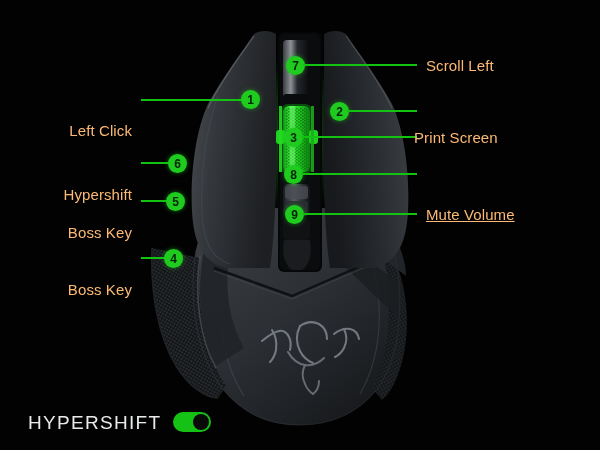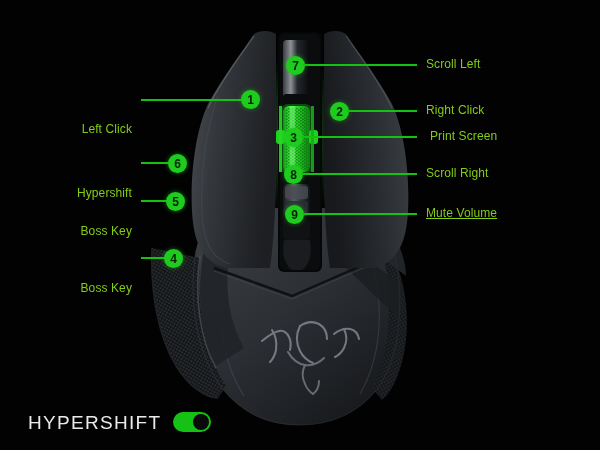--- a/index.html
+++ b/index.html
@@ -24,22 +24,22 @@
   .mouse-art {
     position: absolute;
     left: 0; top: 0;
     width: 600px; height: 450px;
     pointer-events: none;
   }
 
   
   .callout {
     position: absolute;
-    color: #84cc16;
-    font-size: 12px;
+    color: #fdba74;
+    font-size: 15px;
     letter-spacing: .1px;
     white-space: nowrap;
     line-height: 1;
   }
   .callout.left  { text-align: right; margin-top: 31px; }
   .callout.right { text-align: left; }
 
   
   .leader {
     position: absolute;
@@ -277,29 +277,27 @@
   <div class="callout left" style="right:468px; top:251px;">Boss Key</div>
   <div class="leader" style="left:141px; top:257px; width:33px;"></div>
   <div class="badge" style="left:164px; top:249px;">4</div>
 
   <div class="badge" style="left:286px; top:56px;">7</div>
   <div class="leader" style="left:303px; top:64px; width:114px;"></div>
   <div class="callout right" style="left:426px; top:58px;">Scroll Left</div>
 
   <div class="badge" style="left:330px; top:102px;">2</div>
   <div class="leader" style="left:347px; top:110px; width:70px;"></div>
-  <div class="callout right" style="left:426px; top:104px;">Right Click</div>
 
   <div class="badge" style="left:284px; top:128px;">3</div>
   <div class="leader" style="left:301px; top:136px; width:116px;"></div>
-  <div class="callout right" style="left:430px; top:130px;">Print Screen</div>
+  <div class="callout right" style="left:414px; top:130px;">Print Screen</div>
 
   <div class="badge" style="left:284px; top:165px;">8</div>
   <div class="leader" style="left:301px; top:173px; width:116px;"></div>
-  <div class="callout right" style="left:426px; top:167px;">Scroll Right</div>
 
   <div class="badge" style="left:285px; top:205px;">9</div>
   <div class="leader" style="left:302px; top:213px; width:115px;"></div>
   <div class="callout right" style="left:426px; top:207px;text-decoration:underline;">Mute Volume</div>
 
   <div id="hypershift-bar">
     <span class="hs-label">HYPERSHIFT</span>
     <span class="toggle">
       <span class="knob"></span>
     </span>

